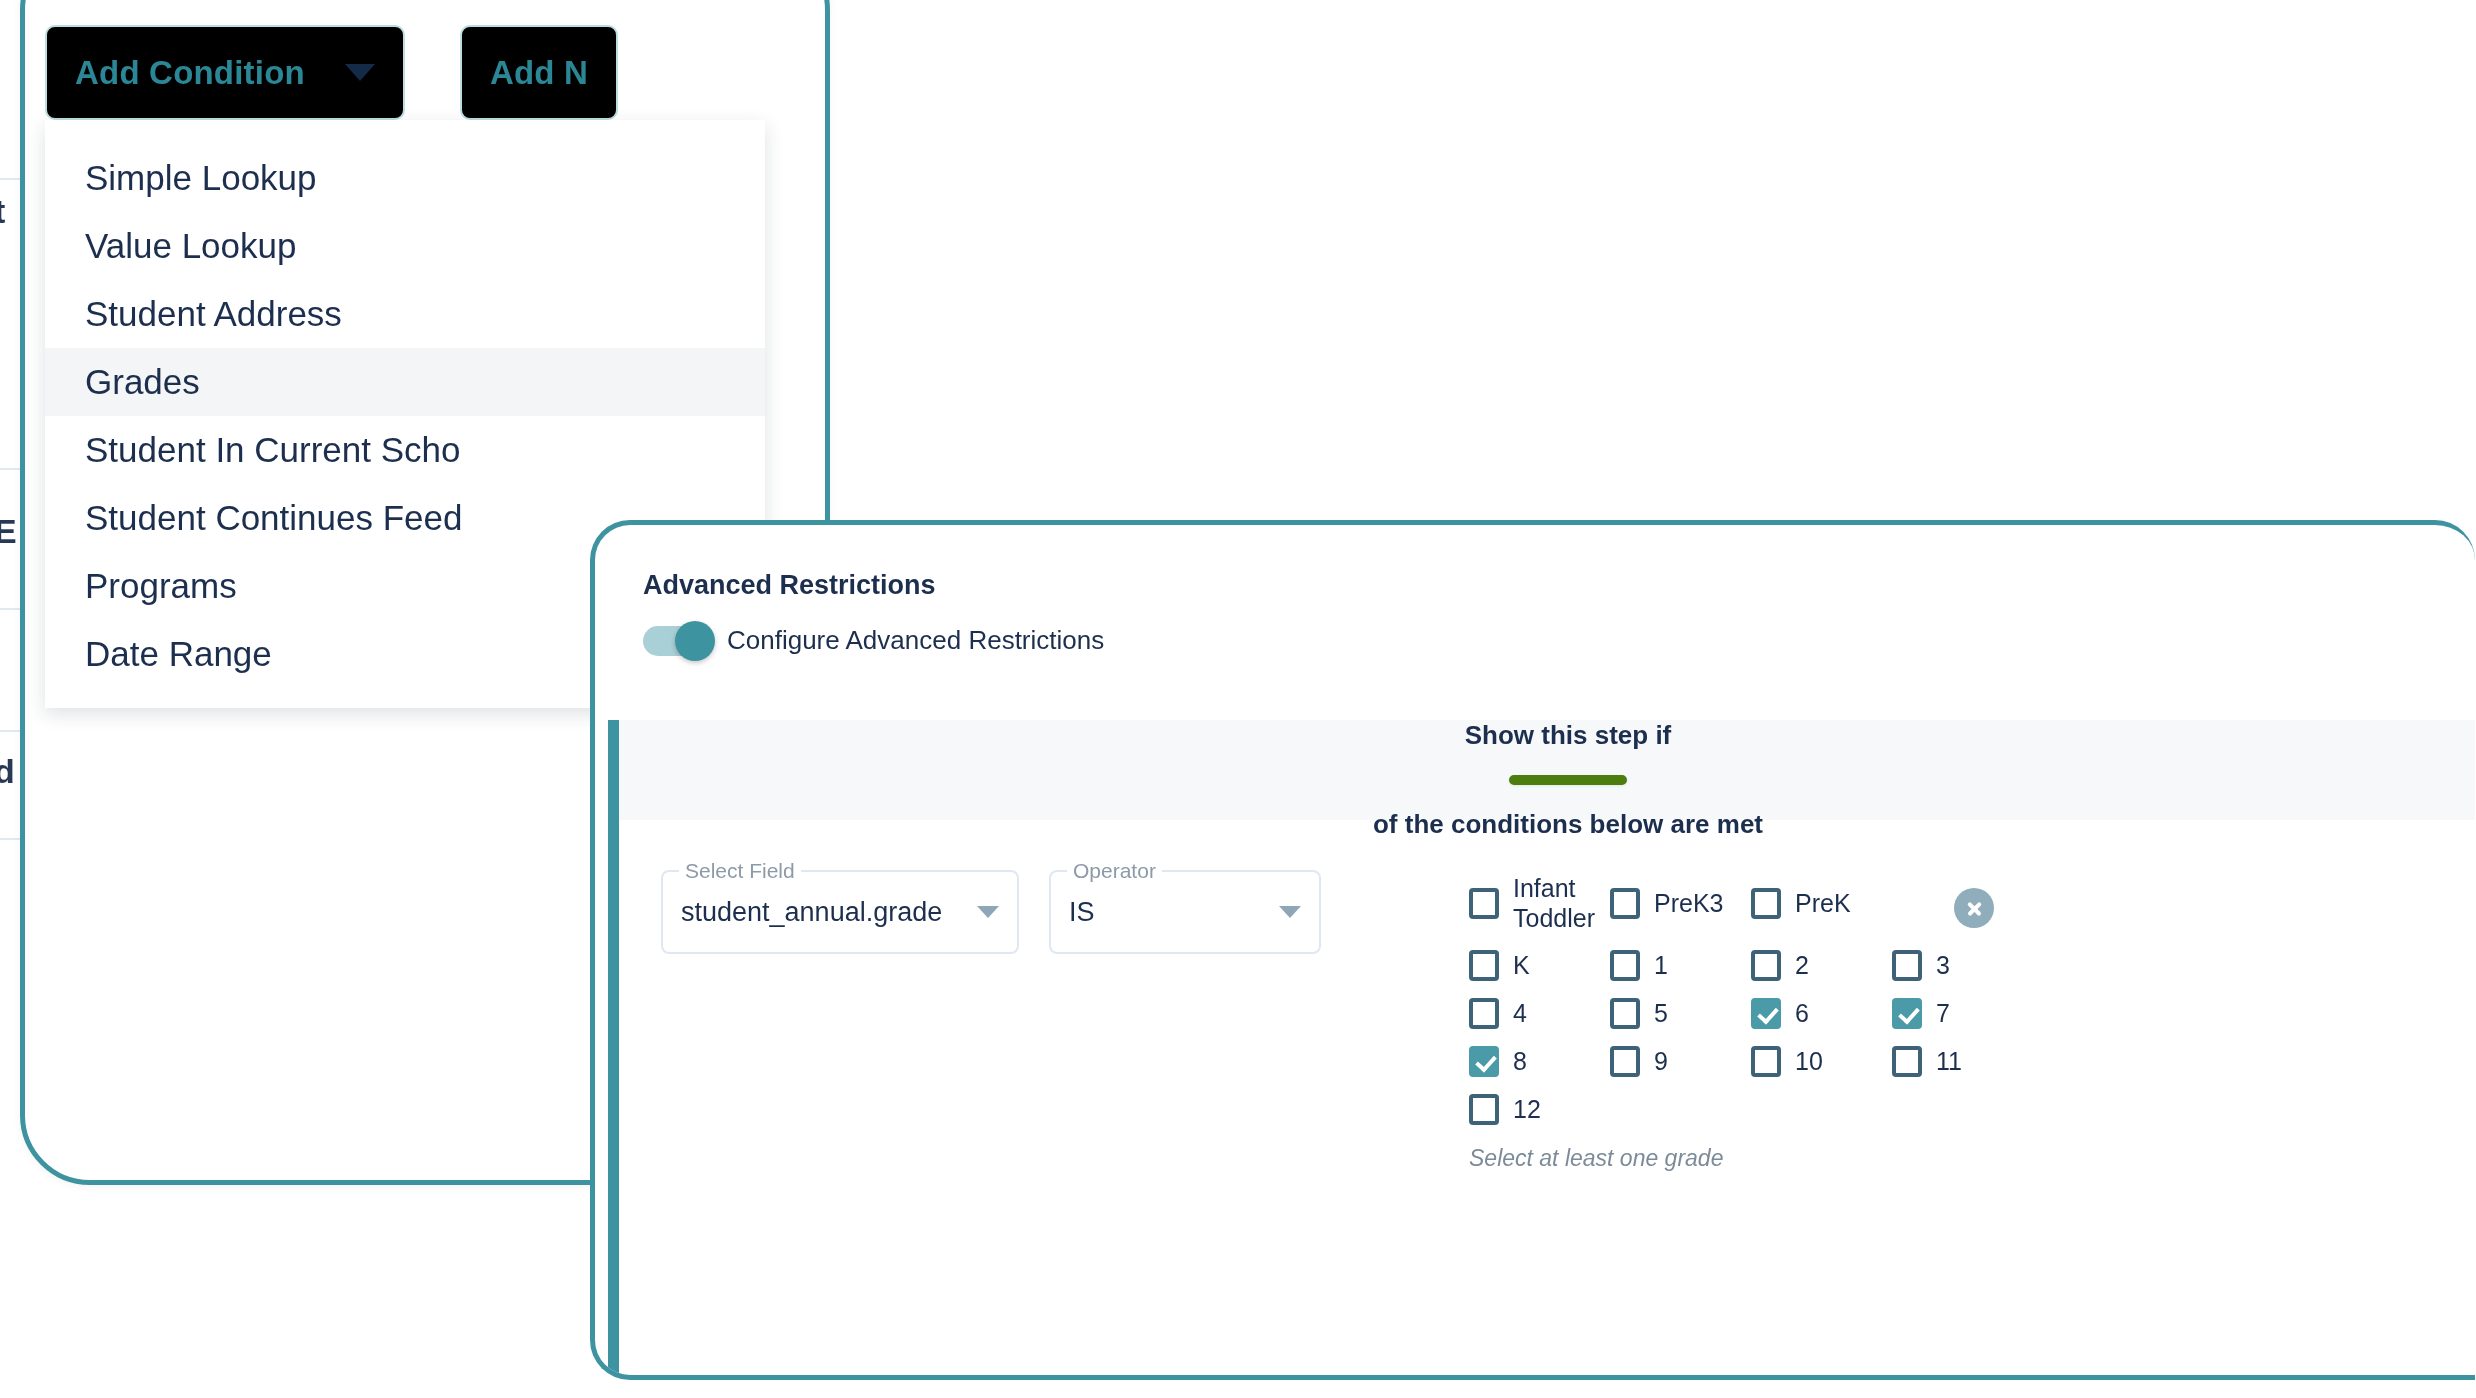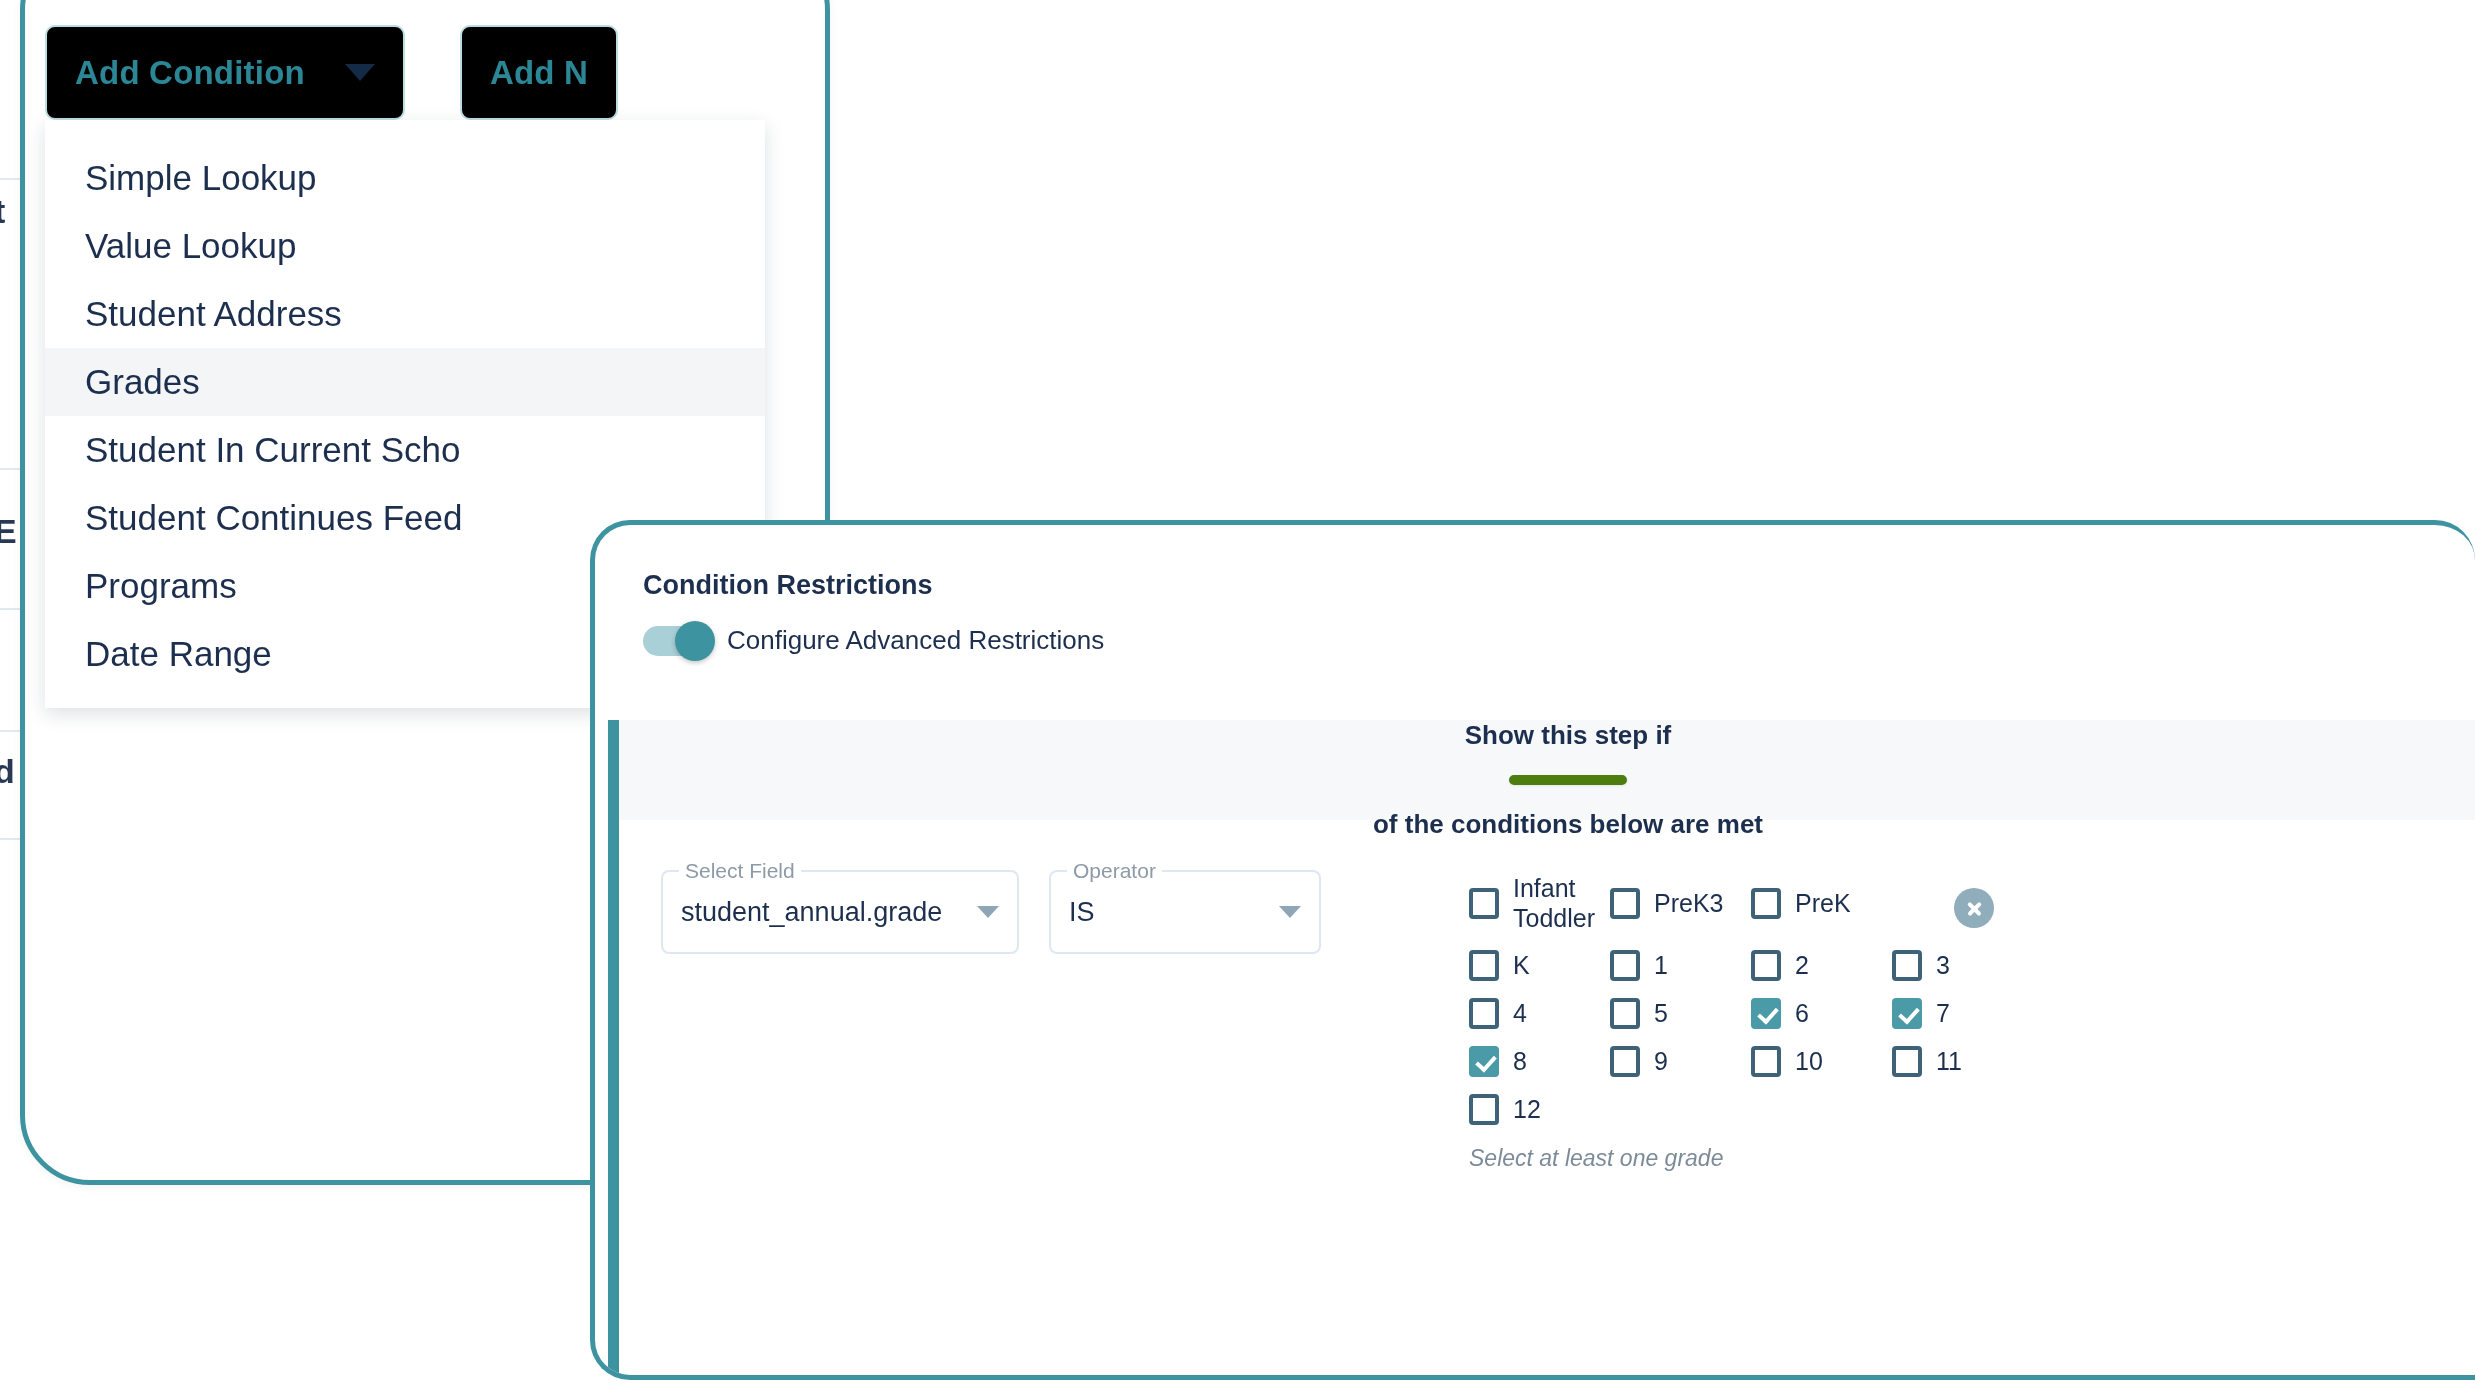--- a/index.html
+++ b/index.html
@@ -421,21 +421,21 @@
           <span>Date Range</span>
         </div>
       </div>
     </div>
 
   </div>
 </div>
 
 <div class="adv-card">
 
-  <div class="adv-title">Condition Restrictions</div>
+  <div class="adv-title">Advanced Restrictions</div>
 
   <div class="toggle-row">
     <div class="switch">
       <div class="knob"></div>
     </div>
     <div class="toggle-label">Configure Advanced Restrictions</div>
   </div>
 
   <div class="cond-block">
     <div class="accent-bar"></div>

